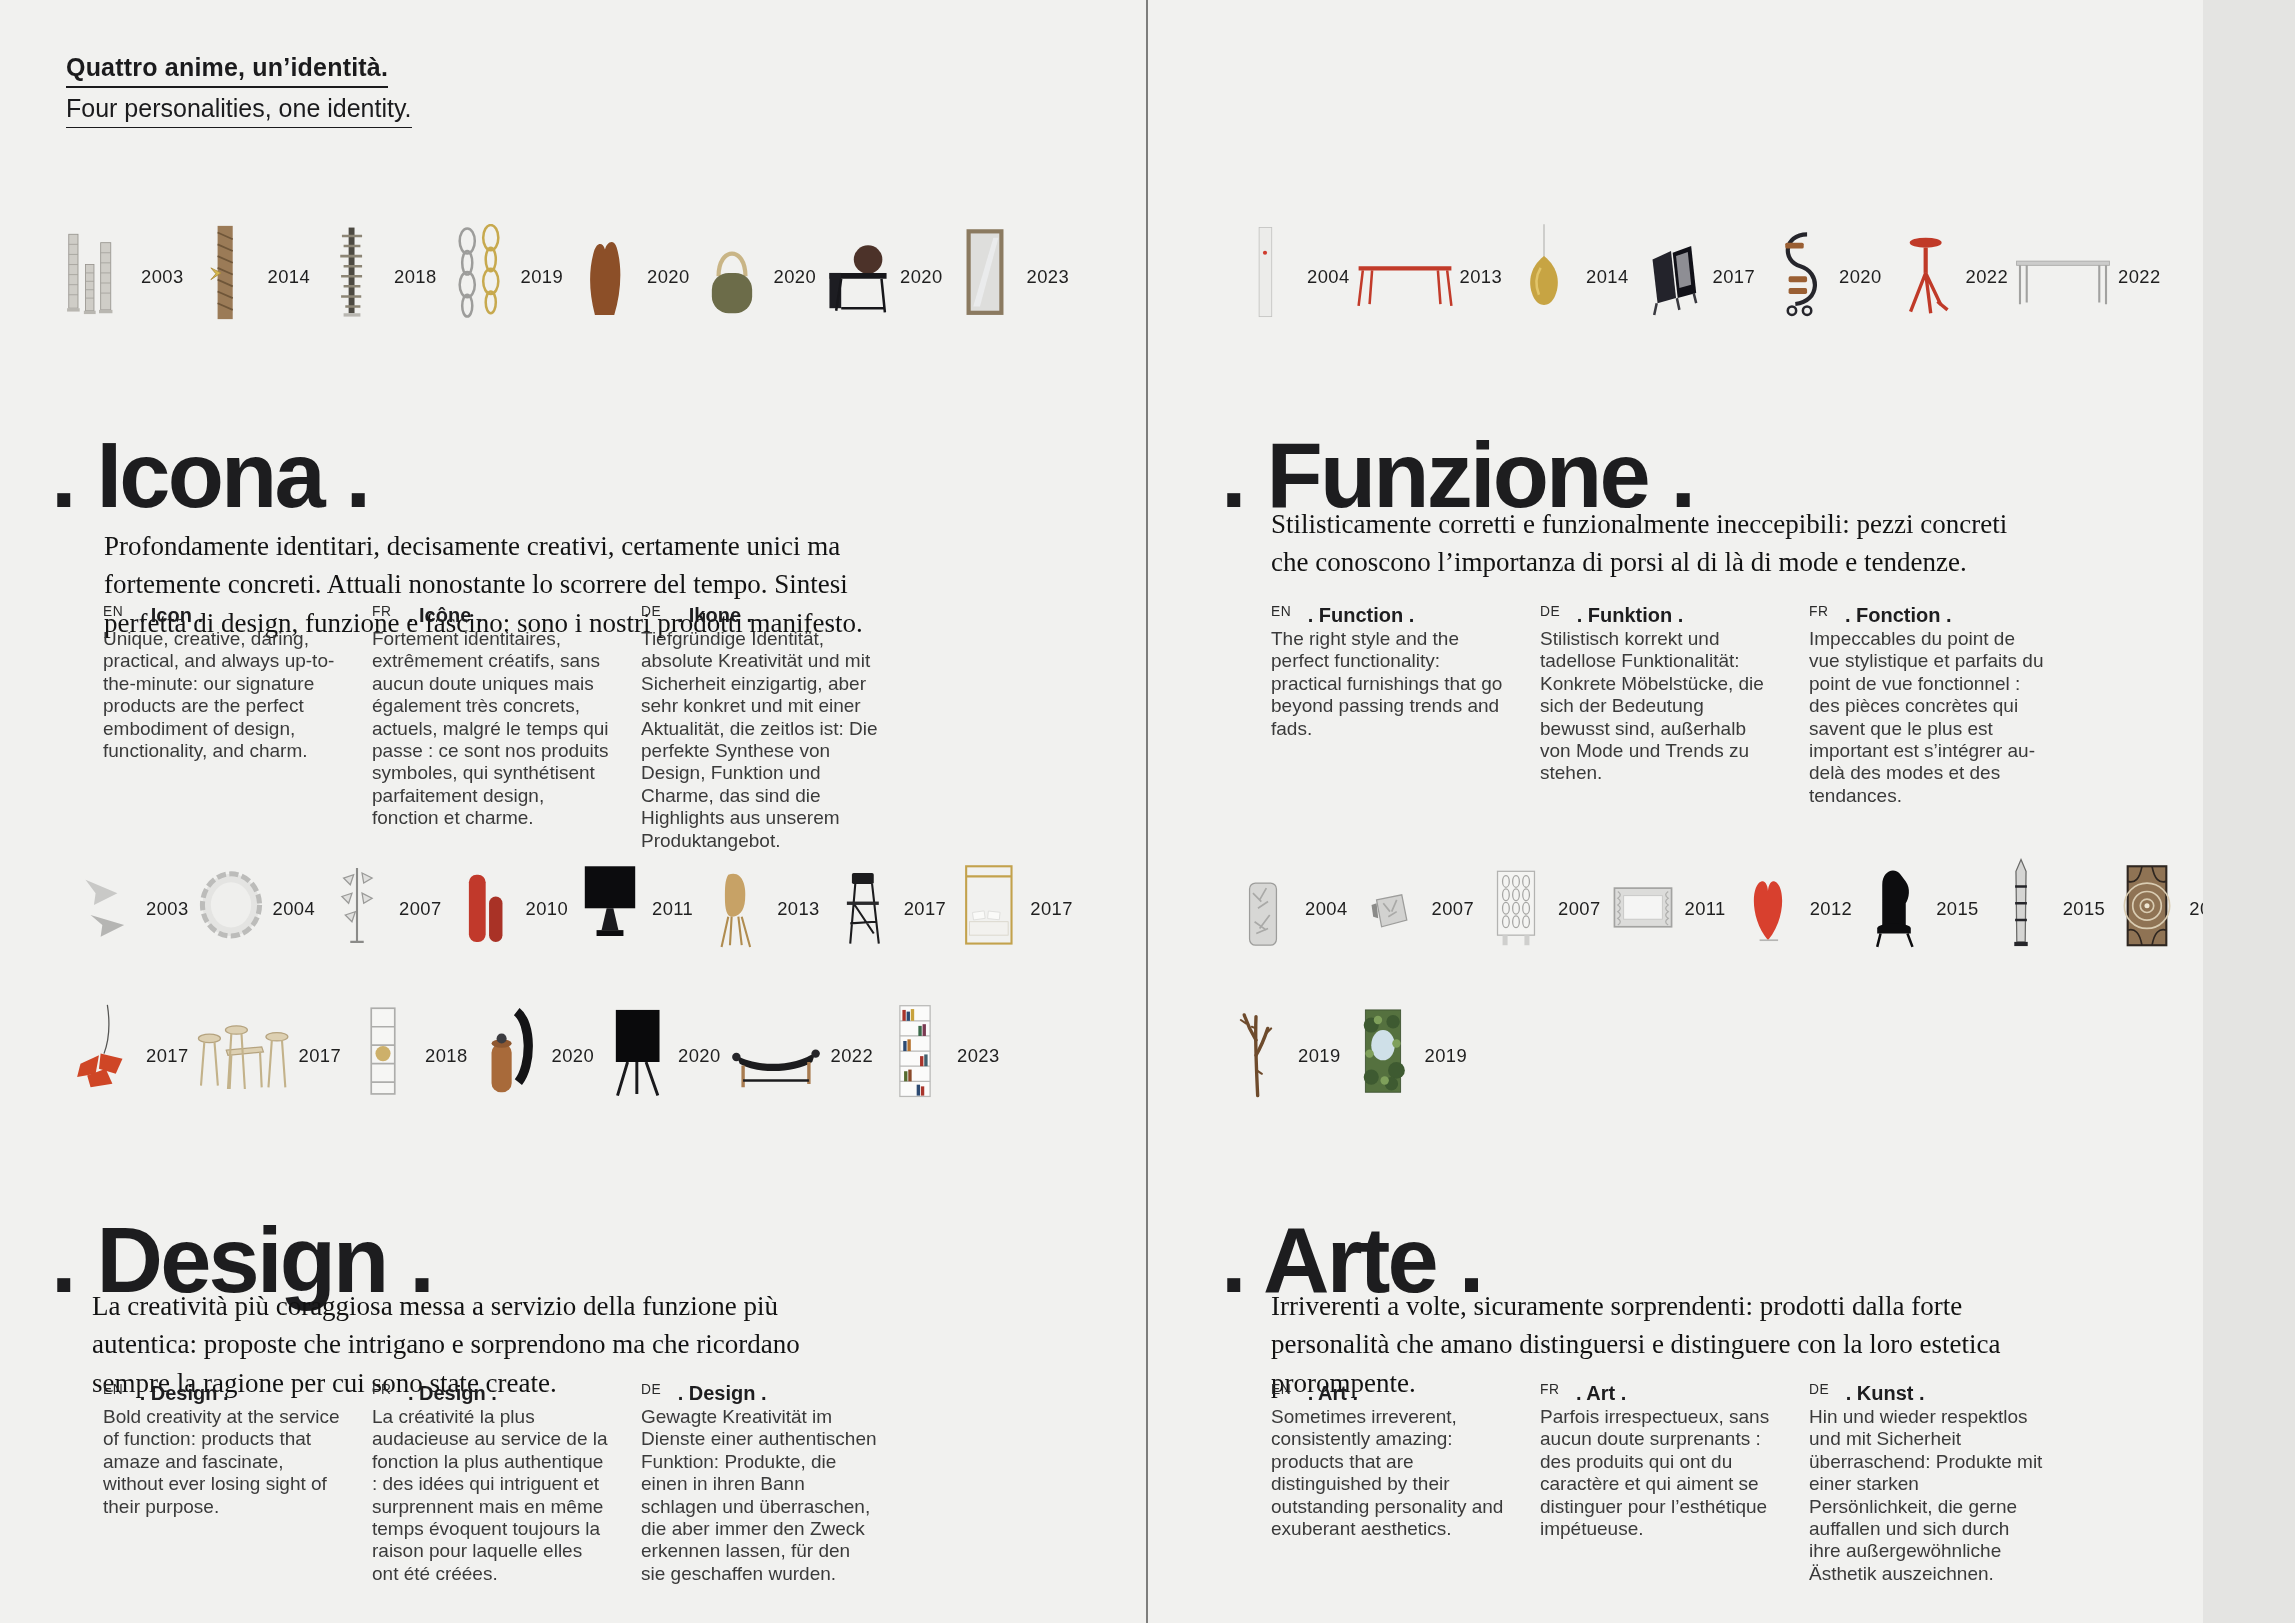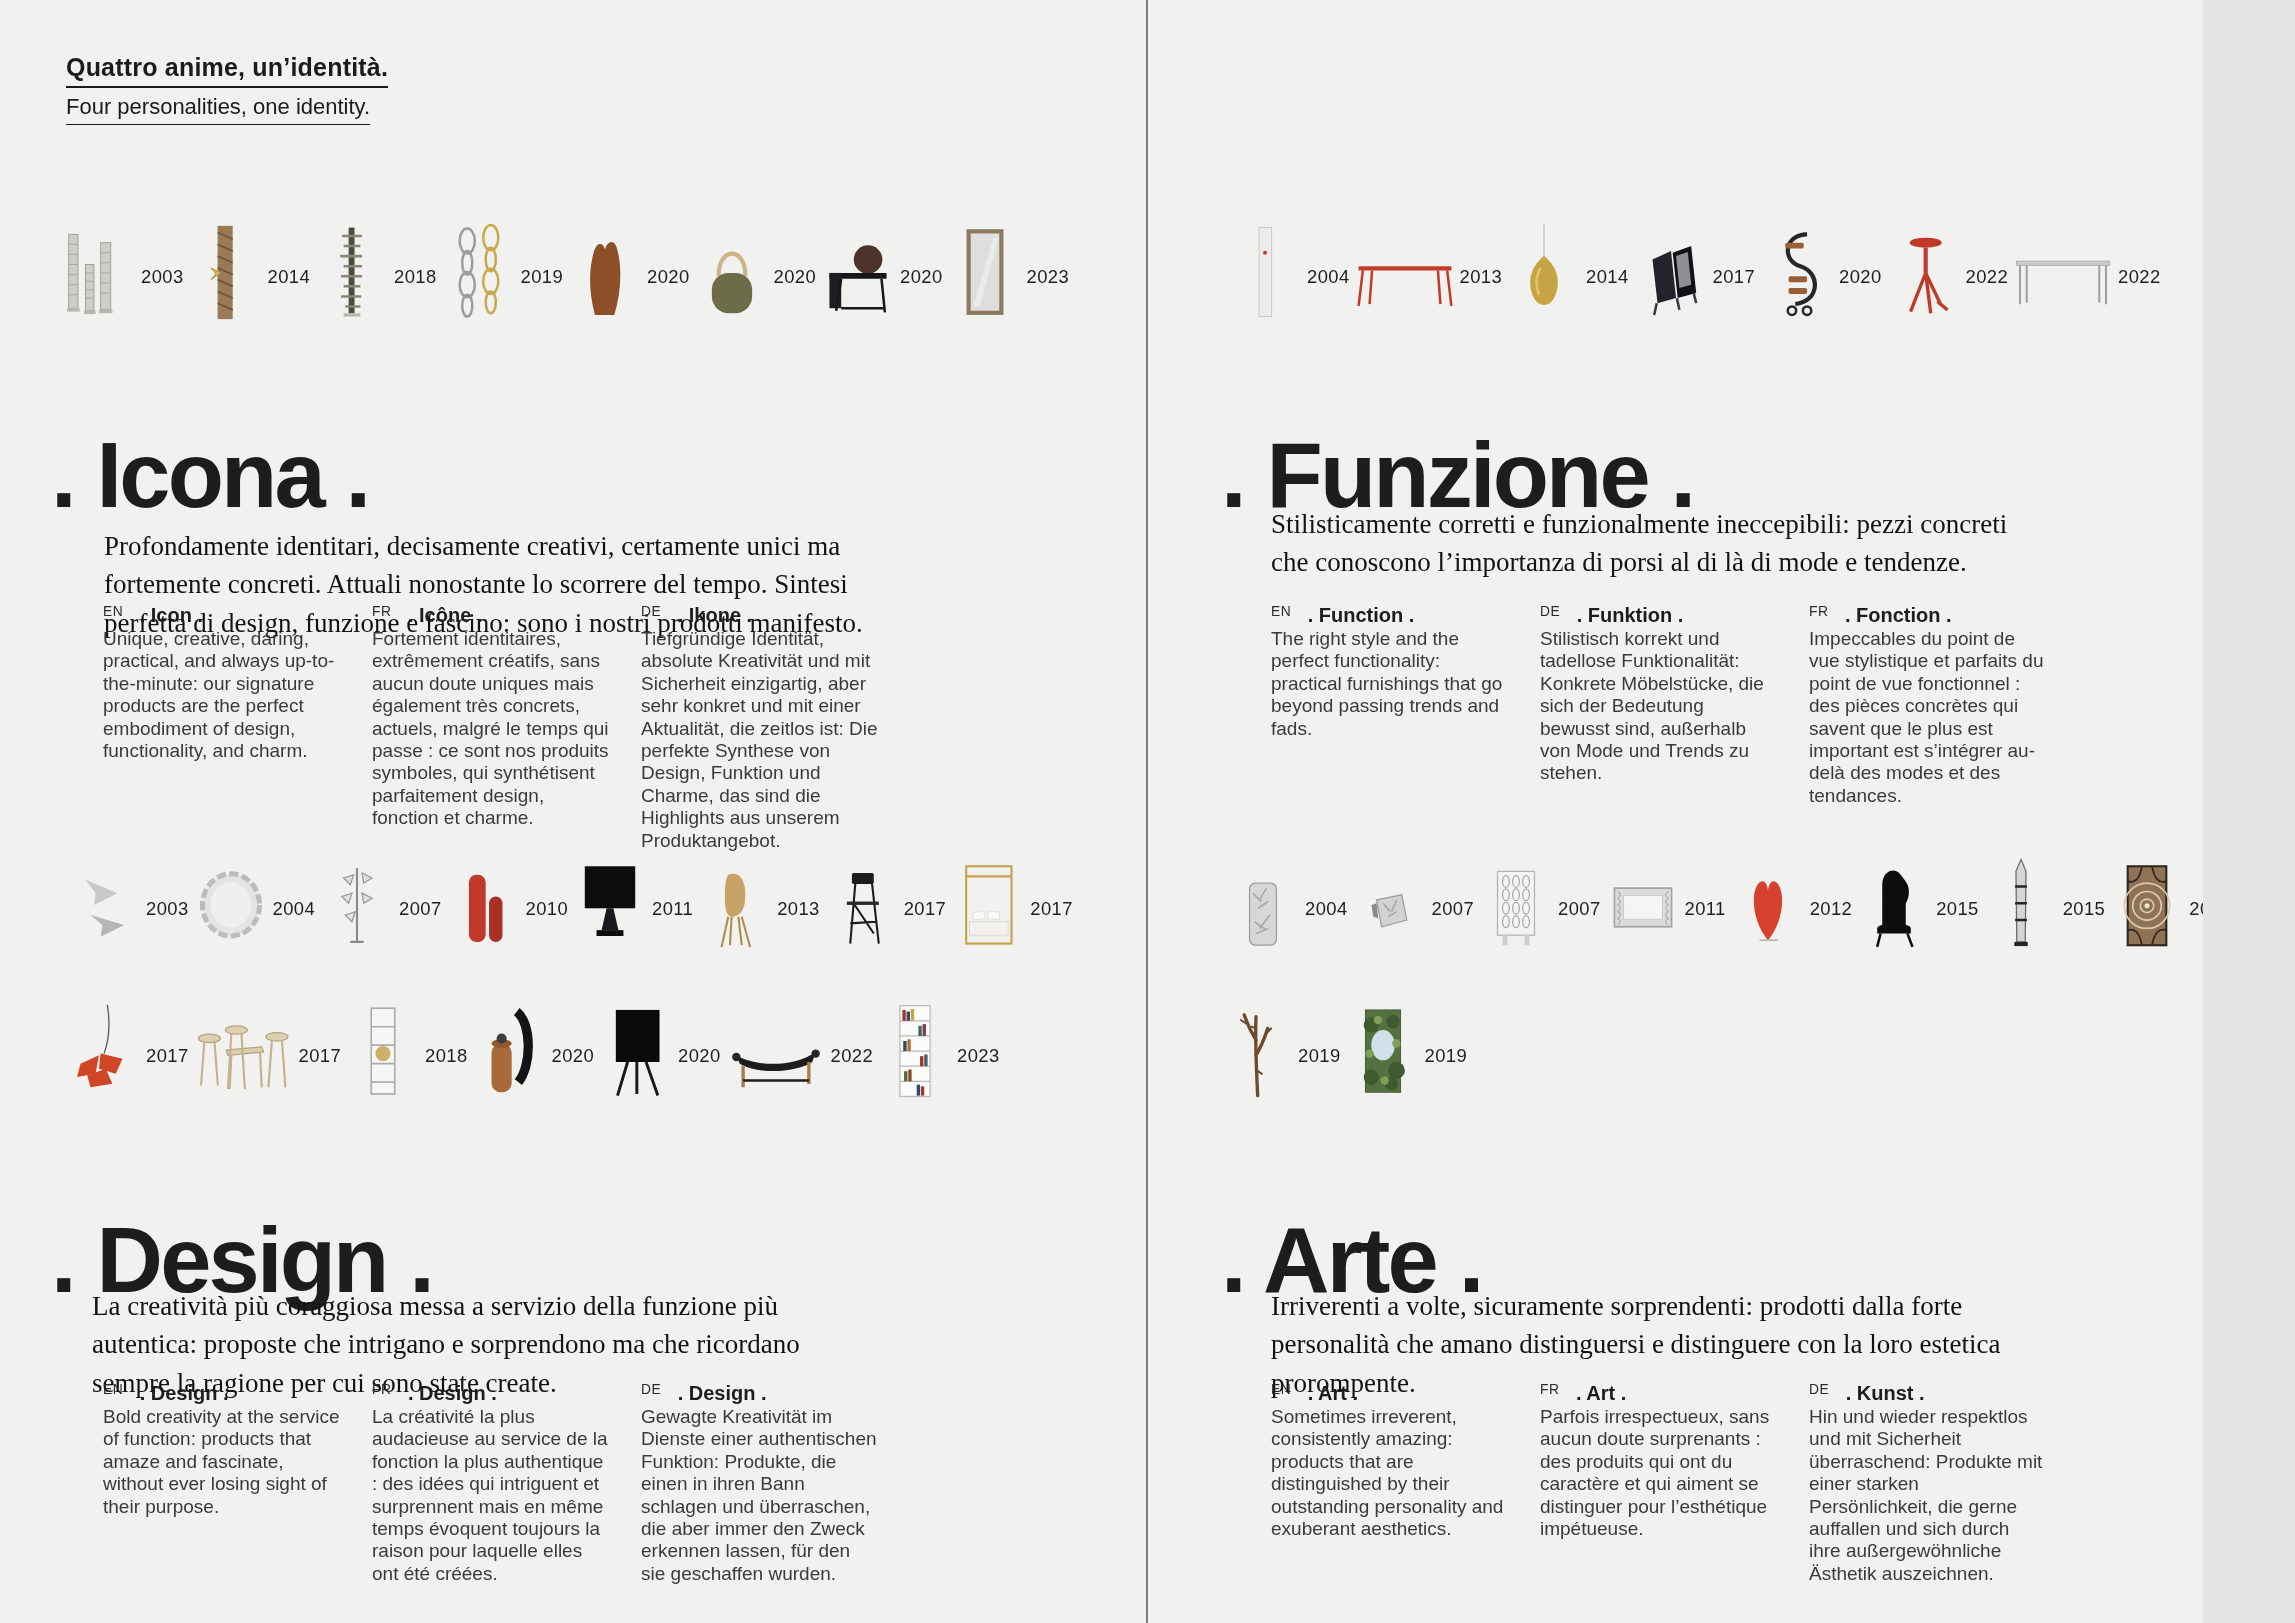--- a/index.html
+++ b/index.html
@@ -3,21 +3,21 @@
 <meta charset="utf-8">
 <style>
   html,body{margin:0;padding:0;background:#e4e4e2;}
   .page{position:relative;width:2203px;height:1624px;background:#f1f1ef;
         font-family:"Liberation Sans",sans-serif;color:#1b1b1d;overflow:hidden;}
   .divider{position:absolute;left:1146px;top:0;width:1.8px;height:100%;background:#7e7e7c;}
 
   .masthead{position:absolute;left:66px;top:53px;}
   .h-it{display:table;font-weight:700;font-size:25px;letter-spacing:0.2px;
         padding-bottom:3.7px;border-bottom:2.3px solid #1b1b1d;}
-  .h-en{display:table;font-size:22px;margin-top:6.4px;padding-bottom:3.7px;border-bottom:1.8px solid #1b1b1d;}
+  .h-en{display:table;font-size:25px;margin-top:6.4px;padding-bottom:3.7px;border-bottom:1.8px solid #1b1b1d;}
 
   .prod-row{position:absolute;display:flex;justify-content:space-between;align-items:flex-end;}
   .product{display:flex;flex-direction:row;align-items:center;}
   .thumb{height:99px;display:flex;align-items:flex-end;justify-content:center;}
   .year{margin-top:11px;font-size:18.4px;color:#1f1f1f;letter-spacing:0.4px;}
 
   .big-heading{position:absolute;font-size:92px;font-weight:700;letter-spacing:-2.8px;
                white-space:nowrap;color:#1d1d1f;line-height:1;}
   .intro{position:absolute;font-family:"Liberation Serif",serif;font-size:27px;
          line-height:1.42;color:#121212;}

